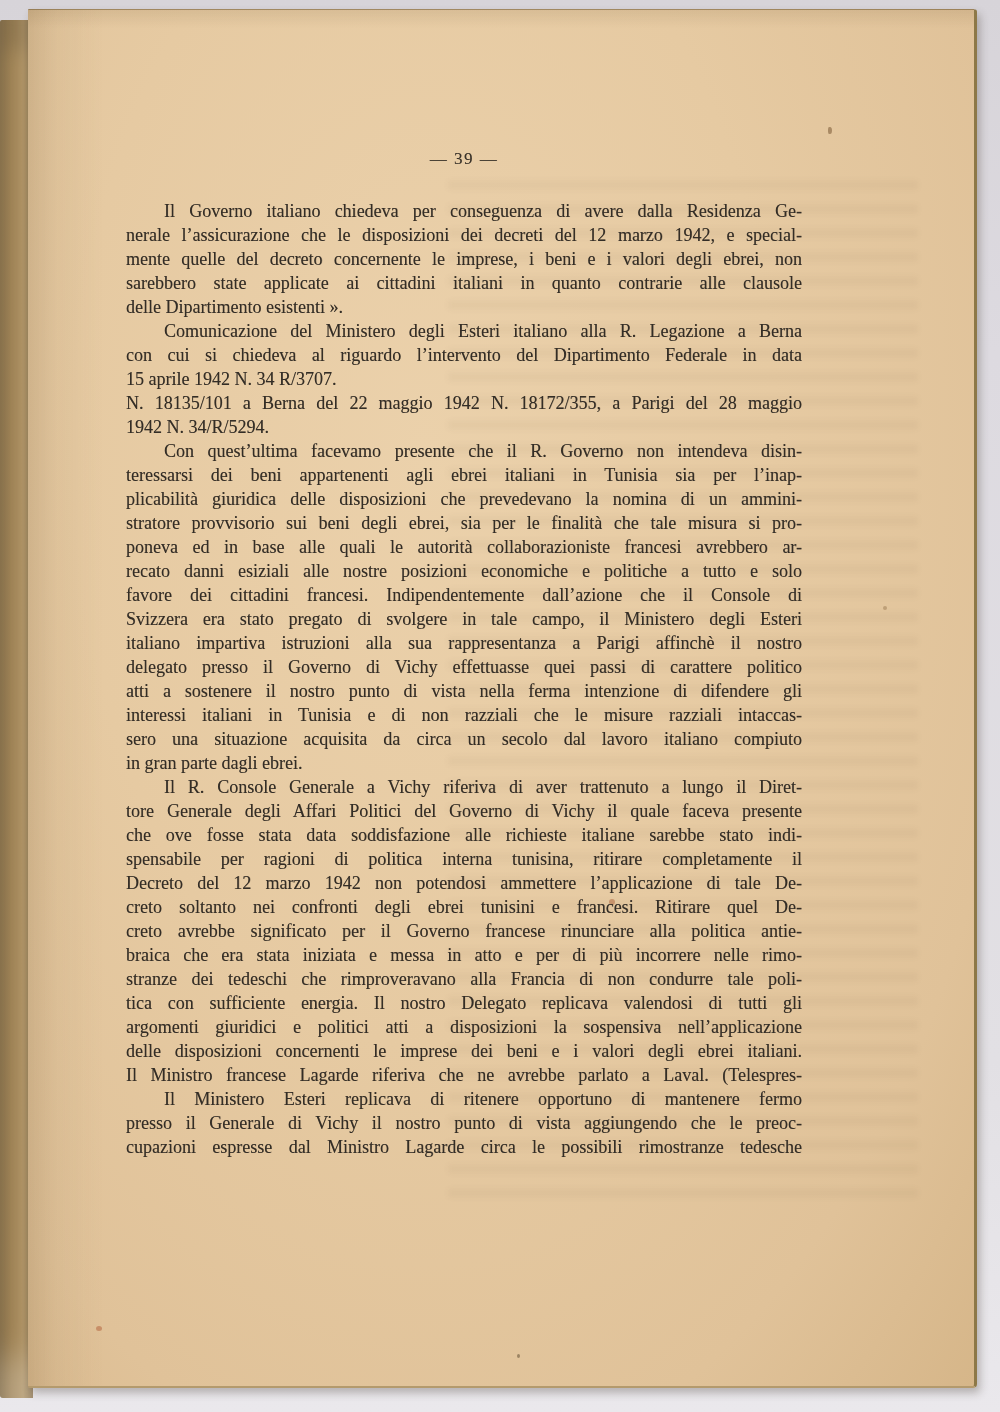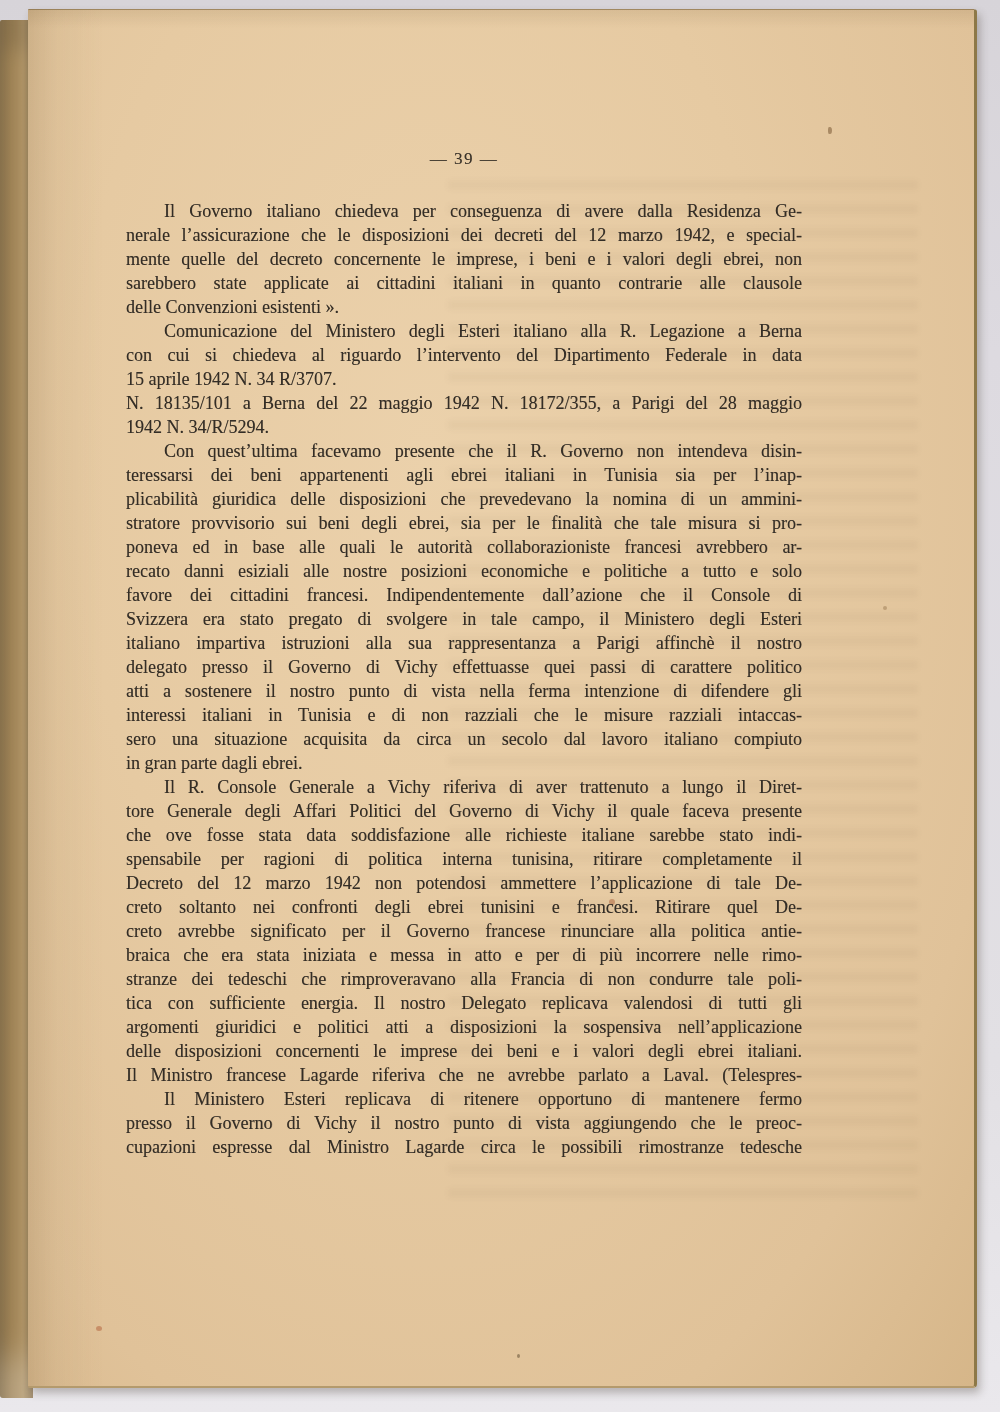--- a/index.html
+++ b/index.html
@@ -95,21 +95,21 @@
     <div class="speck s4"></div>
     <div class="speck s5"></div>
     <div class="text-block">
       <div class="page-number">— 39 —</div>
       <div id="paragraphs">
           <div class="paragraph">
             <div class="line first">Il Governo italiano chiedeva per conseguenza di avere dalla Residenza Ge-</div>
             <div class="line">nerale l’assicurazione che le disposizioni dei decreti del 12 marzo 1942, e special-</div>
             <div class="line">mente quelle del decreto concernente le imprese, i beni e i valori degli ebrei, non</div>
             <div class="line">sarebbero state applicate ai cittadini italiani in quanto contrarie alle clausole</div>
-            <div class="line last">delle Convenzioni esistenti ».</div>
+            <div class="line last">delle Dipartimento esistenti ».</div>
           </div>
           <div class="paragraph">
             <div class="line first">Comunicazione del Ministero degli Esteri italiano alla R. Legazione a Berna</div>
             <div class="line">con cui si chiedeva al riguardo l’intervento del Dipartimento Federale in data</div>
             <div class="line last">15 aprile 1942 N. 34 R/3707.</div>
           </div>
           <div class="paragraph">
             <div class="line">N. 18135/101 a Berna del 22 maggio 1942 N. 18172/355, a Parigi del 28 maggio</div>
             <div class="line last">1942 N. 34/R/5294.</div>
           </div>
@@ -139,19 +139,19 @@
             <div class="line">creto avrebbe significato per il Governo francese rinunciare alla politica  antie-</div>
             <div class="line">braica che era stata iniziata e messa in atto e per di più incorrere nelle rimo-</div>
             <div class="line">stranze dei tedeschi che rimproveravano alla Francia di non condurre tale poli-</div>
             <div class="line">tica con sufficiente energia. Il nostro Delegato replicava valendosi di tutti gli</div>
             <div class="line">argomenti giuridici e politici atti a disposizioni la sospensiva nell’applicazione</div>
             <div class="line">delle disposizioni concernenti le imprese dei beni e i valori degli ebrei italiani.</div>
             <div class="line">Il Ministro francese  Lagarde riferiva che ne avrebbe parlato a Laval. (Telespres-</div>
           </div>
           <div class="paragraph">
             <div class="line first">Il Ministero Esteri replicava di ritenere opportuno di mantenere fermo</div>
-            <div class="line">presso il Governo di Vichy il nostro punto di vista aggiungendo che le preoc-</div>
+            <div class="line">presso il Generale di Vichy il nostro punto di vista aggiungendo che le preoc-</div>
             <div class="line">cupazioni espresse dal Ministro Lagarde circa le possibili rimostranze tedesche</div>
           </div>
         </div>
     </div>
   </div>
 </div>
 
 </body></html>

